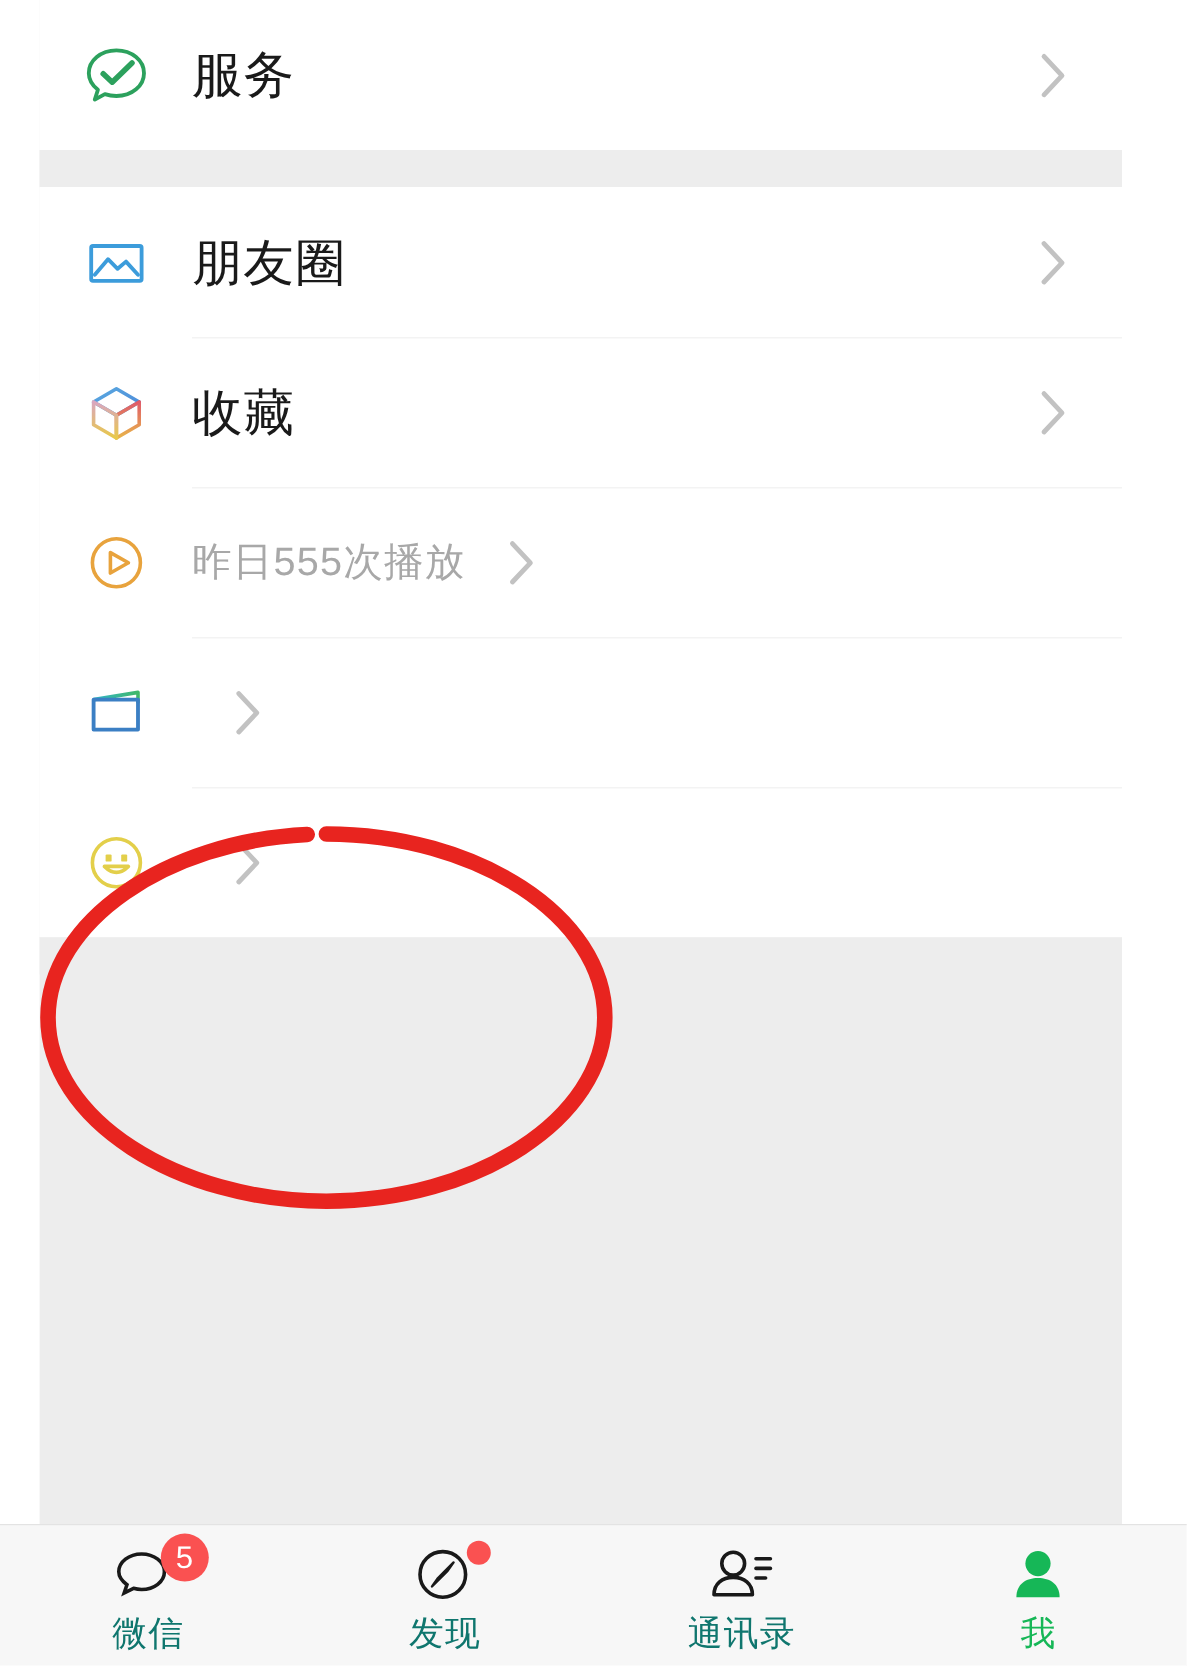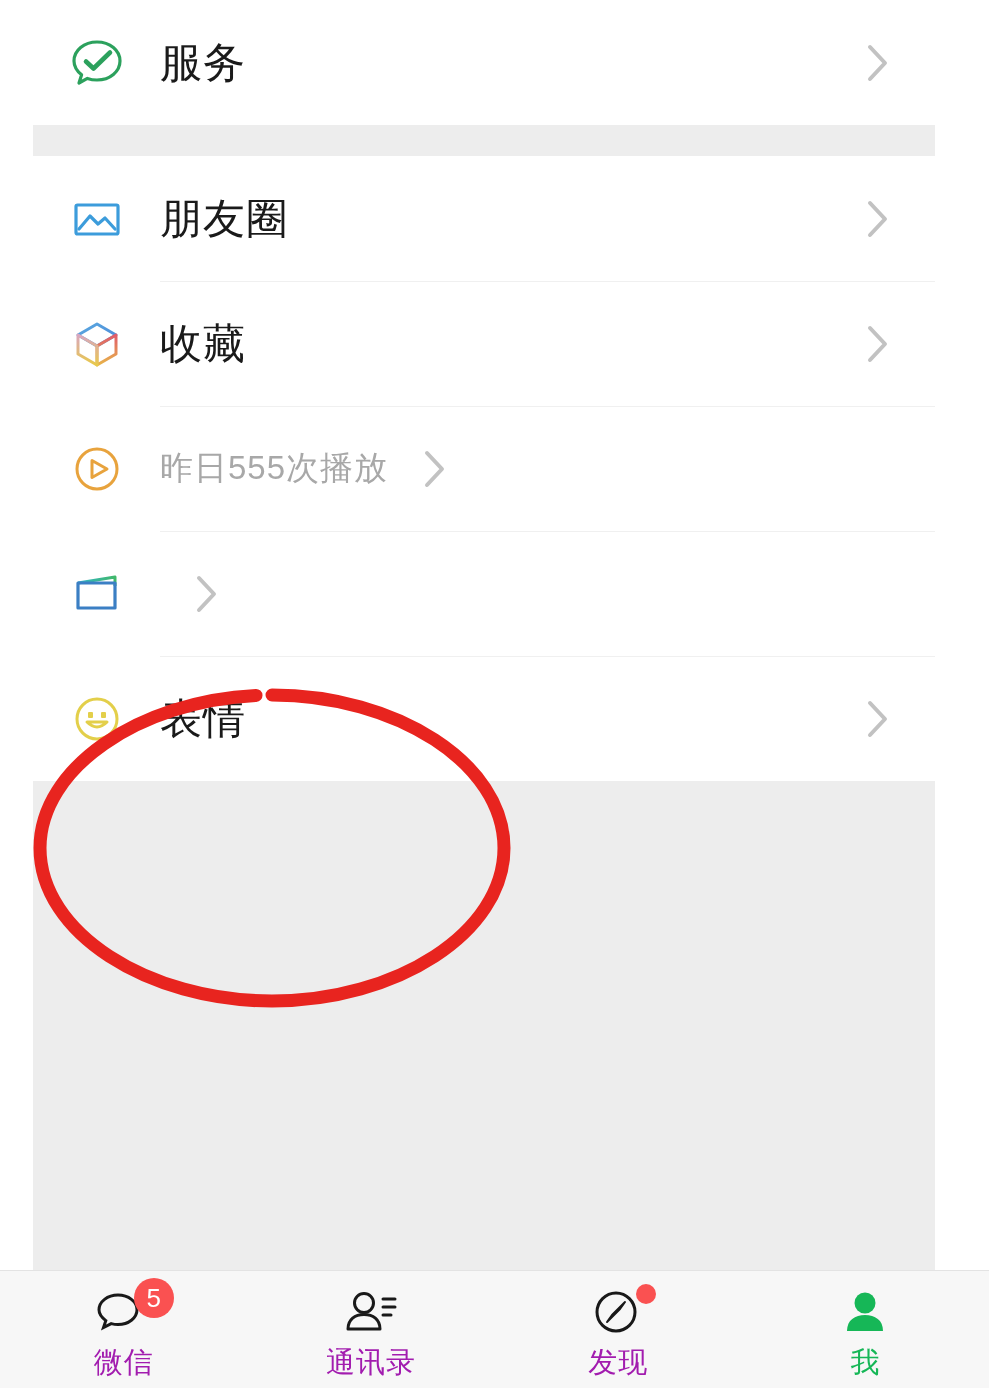--- a/index.html
+++ b/index.html
@@ -121,21 +121,21 @@
   }
   .tab-icon-wrap {
     position: relative;
     height: 54px;
     display: flex;
     align-items: center;
     justify-content: center;
   }
   .tab-label {
     font-size: 29px;
-    color: #a21caf;
+    color: #0f766e;
     margin-top: 8px;
     letter-spacing: 1px;
     line-height: 1;
   }
   .tab-label.active { color: #16b757; }
 
   .badge-count {
     position: absolute;
     top: -8px;
     right: -22px;
@@ -286,21 +286,20 @@
 
       <div class="row">
         <div class="row-icon">
           <svg width="60" height="60" viewBox="0 0 60 60">
             <circle cx="30" cy="30" r="20" fill="none" stroke="#e3cf4a" stroke-width="3"></circle>
             <rect x="21" y="23" width="5" height="6" rx="1" fill="#e3cf4a"></rect>
             <rect x="34" y="23" width="5" height="6" rx="1" fill="#e3cf4a"></rect>
             <path d="M20 33 Q30 43 40 33 Z" fill="none" stroke="#e3cf4a" stroke-width="3" stroke-linejoin="round"></path>
           </svg>
         </div>
-        <div class="row-label">表情</div>
         <div class="row-value"></div>
         <div class="chevron">
           <svg width="22" height="38" viewBox="0 0 22 38">
             <path d="M3 3 L18 19 L3 35" fill="none" stroke="#c2c2c2" stroke-width="4" stroke-linecap="round" stroke-linejoin="round"></path>
           </svg>
         </div>
       </div>
 
     </div>
 
@@ -313,49 +312,49 @@
 
     <div class="tab">
       <div class="tab-icon-wrap">
         <svg width="56" height="50" viewBox="0 0 56 50">
           <path d="M22 7 C32.5 7 41 13.6 41 21.8 C41 30 32.5 36.6 22 36.6 C19.6 36.6 17.3 36.2 15.2 35.6
                    L7.5 39.5 L9.8 32.6 C6.1 29.8 3 26.1 3 21.8 C3 13.6 11.5 7 22 7 Z" fill="none" stroke="#191919" stroke-width="3"></path>
         </svg>
         <div class="badge-count">5</div>
       </div>
       <div class="tab-label">微信</div>
+    </div>
+
+    <div class="tab">
+      <div class="tab-icon-wrap">
+        <svg width="56" height="50" viewBox="0 0 56 50">
+          <circle cx="26" cy="24" r="19" fill="none" stroke="#191919" stroke-width="3"></circle>
+          <path d="M35 14 L22 27 L17 34 L30 21 Z" fill="#191919" stroke="#191919" stroke-width="2" stroke-linejoin="round"></path>
+        </svg>
+        <div class="badge-dot"></div>
+      </div>
+      <div class="tab-label">发现</div>
     </div>
 
     <div class="tab">
       <div class="tab-icon-wrap">
         <svg width="56" height="50" viewBox="0 0 56 50">
           <circle cx="21" cy="15" r="9.5" fill="none" stroke="#191919" stroke-width="3"></circle>
           <path d="M5 41 C5 31.5 12 26.5 21 26.5 C30 26.5 37 31.5 37 41 Z" fill="none" stroke="#191919" stroke-width="3" stroke-linejoin="round"></path>
           <line x1="40" y1="11" x2="52" y2="11" stroke="#191919" stroke-width="3" stroke-linecap="round"></line>
           <line x1="40" y1="19" x2="52" y2="19" stroke="#191919" stroke-width="3" stroke-linecap="round"></line>
           <line x1="40" y1="27" x2="48" y2="27" stroke="#191919" stroke-width="3" stroke-linecap="round"></line>
         </svg>
       </div>
       <div class="tab-label">通讯录</div>
     </div>
 
     <div class="tab">
       <div class="tab-icon-wrap">
         <svg width="56" height="50" viewBox="0 0 56 50">
-          <circle cx="26" cy="24" r="19" fill="none" stroke="#191919" stroke-width="3"></circle>
-          <path d="M35 14 L22 27 L17 34 L30 21 Z" fill="#191919" stroke="#191919" stroke-width="2" stroke-linejoin="round"></path>
-        </svg>
-        <div class="badge-dot"></div>
-      </div>
-      <div class="tab-label">发现</div>
-    </div>
-
-    <div class="tab">
-      <div class="tab-icon-wrap">
-        <svg width="56" height="50" viewBox="0 0 56 50">
           <circle cx="28" cy="15" r="10.5" fill="#16b757"></circle>
           <path d="M10 43 C10 32 18 27 28 27 C38 27 46 32 46 43 Z" fill="#16b757"></path>
         </svg>
       </div>
       <div class="tab-label active">我</div>
     </div>
 
   </div>
 
   <svg id="annotation" viewBox="0 0 989 1388">

